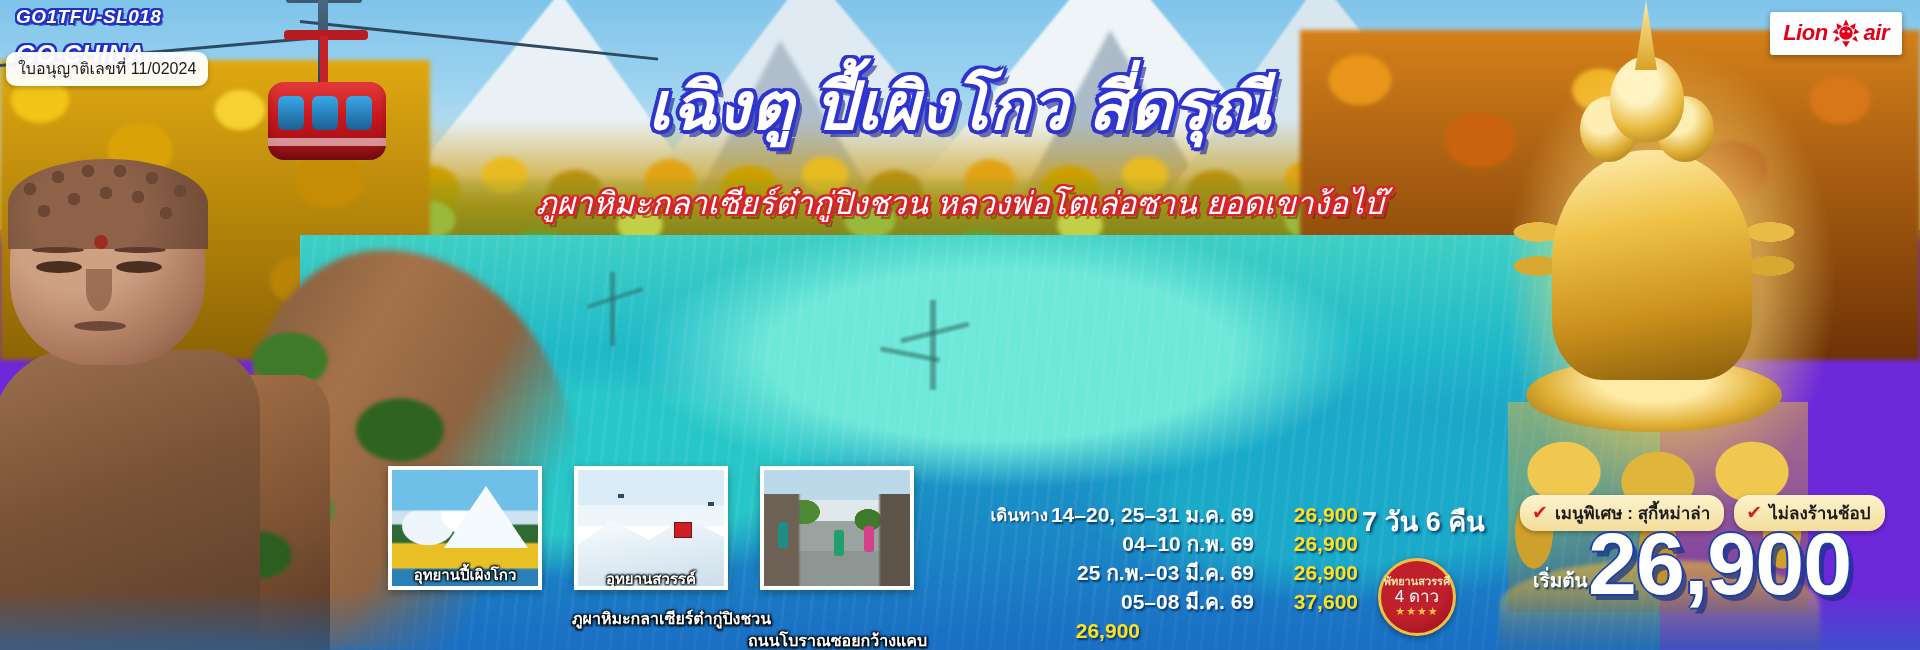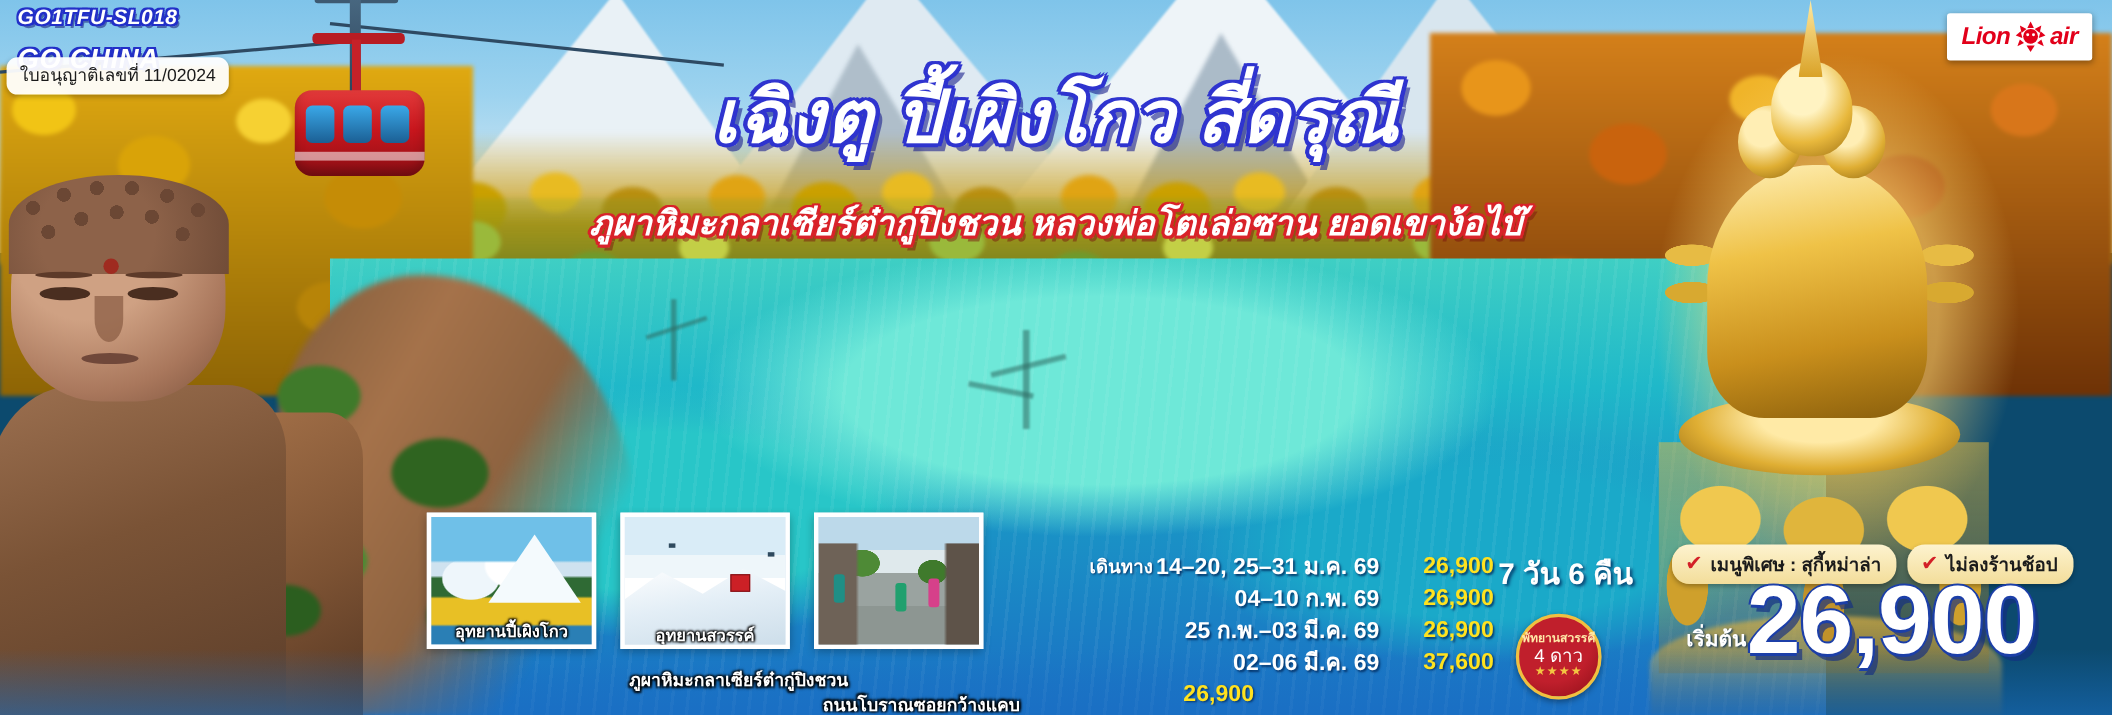--- a/index.html
+++ b/index.html
@@ -1,21 +1,21 @@
 <!DOCTYPE html>
 <html><head>
 <meta charset="utf-8">
 <style>
   * { margin:0; padding:0; box-sizing:border-box; }
   html,body { width:1920px; height:650px; overflow:hidden; background:#000; }
   body { font-family:"Liberation Sans","DejaVu Sans",sans-serif; }
 
   #banner {
     position:relative; width:1920px; height:650px; overflow:hidden;
-    background:#0c4a6e;
+    background:#6d28d9;
     padding-left:16px;
   }
 
   
   .bg-layer { position:absolute; inset:0; }
 
   
   .sky {
     position:absolute; left:0; top:0; width:1920px; height:230px;
     background:linear-gradient(180deg,#7fc4ea 0%, #9dd3ef 38%, #cfe6f2 75%, #e3eef3 100%);
@@ -310,32 +310,32 @@
     letter-spacing:1px; line-height:1.06;
     text-shadow:
       -3px 0 #2f34cf, 3px 0 #2f34cf, 0 -3px #2f34cf, 0 3px #2f34cf,
       -3px -3px #2f34cf, 3px -3px #2f34cf, -3px 3px #2f34cf, 3px 3px #2f34cf,
       -4px 0 #2f34cf, 4px 0 #2f34cf, 0 4px #2f34cf,
       6px 7px 0 rgba(25,30,140,.6);
     pointer-events:none;
   }
   .title-sub {
     position:absolute; left:0; right:0; top:178px; text-align:center;
-    font-size:31px; font-weight:bold; font-style:italic; color:#ffffff;
+    font-size:31px; font-weight:normal; font-style:italic; color:#ffffff;
     letter-spacing:.3px;
     text-shadow:
       -2px 0 #d9232a, 2px 0 #d9232a, 0 -2px #d9232a, 0 2px #d9232a,
       -2px -2px #d9232a, 2px -2px #d9232a, -2px 2px #d9232a, 2px 2px #d9232a,
       -3px 0 #d9232a, 3px 0 #d9232a,
       4px 5px 0 rgba(120,10,15,.45);
     pointer-events:none;
   }
 
   
-  .thumbs { position:absolute; left:388px; top:466px; display:flex; gap:22px; }
+  .thumbs { position:absolute; left:388px; top:466px; display:flex; gap:32px; }
   .thumb {
     position:relative; width:154px; height:124px;
     border:4px solid #ffffff; background:#cfe2ef; overflow:hidden;
     box-shadow:0 3px 8px rgba(0,0,0,.3);
   }
   .thumb .pic { position:absolute; inset:0; }
   .pic-1 {
     background:
       linear-gradient(180deg,#6fc0e8 0 34%, rgba(111,192,232,0) 36%),
       radial-gradient(ellipse 60px 42px at 80px 44px,#ffffff 0 50%,transparent 54%),
@@ -597,21 +597,21 @@
       <span class="dep-date">04–10 ก.พ. 69</span>
       <span class="dep-price">26,900</span>
     </div>
     <div class="dep-row">
       <span class="dep-label"></span>
       <span class="dep-date">25 ก.พ.–03 มี.ค. 69</span>
       <span class="dep-price">26,900</span>
     </div>
     <div class="dep-row">
       <span class="dep-label"></span>
-      <span class="dep-date">02–06 มี.ค. 69</span>
+      <span class="dep-date">05–08 มี.ค. 69</span>
       <span class="dep-price">37,600</span>
     </div>
     <div class="dep-row">
       <span class="dep-label"></span>
       <span class="dep-price">26,900</span>
     </div>
   </div>
 
   <div class="duration">7 วัน 6 คืน</div>
 

